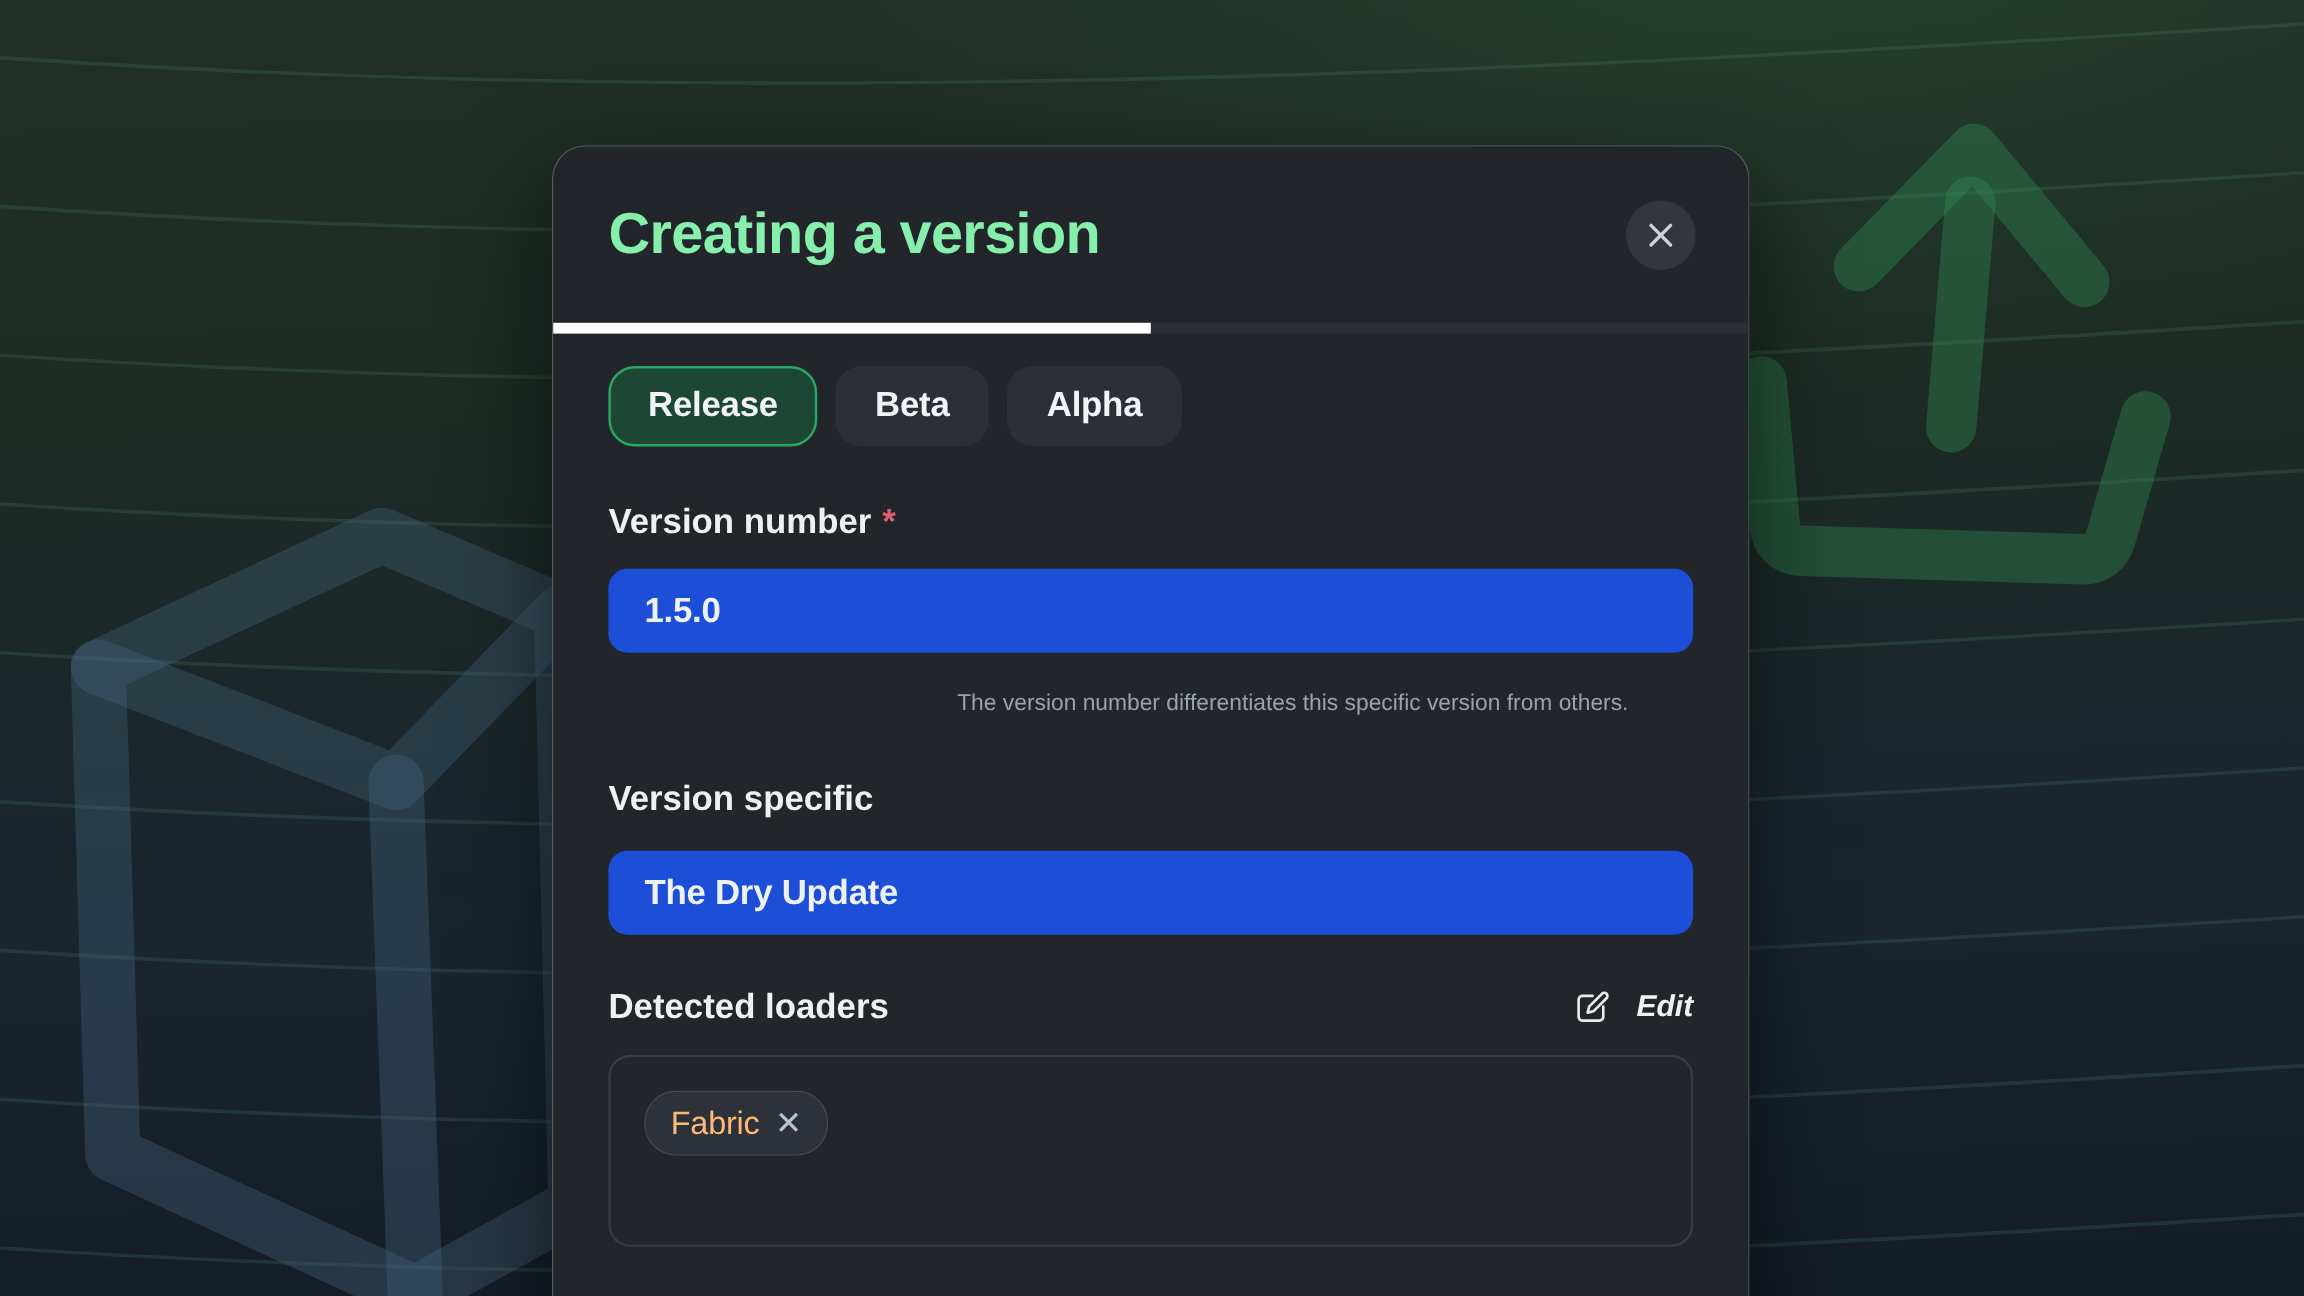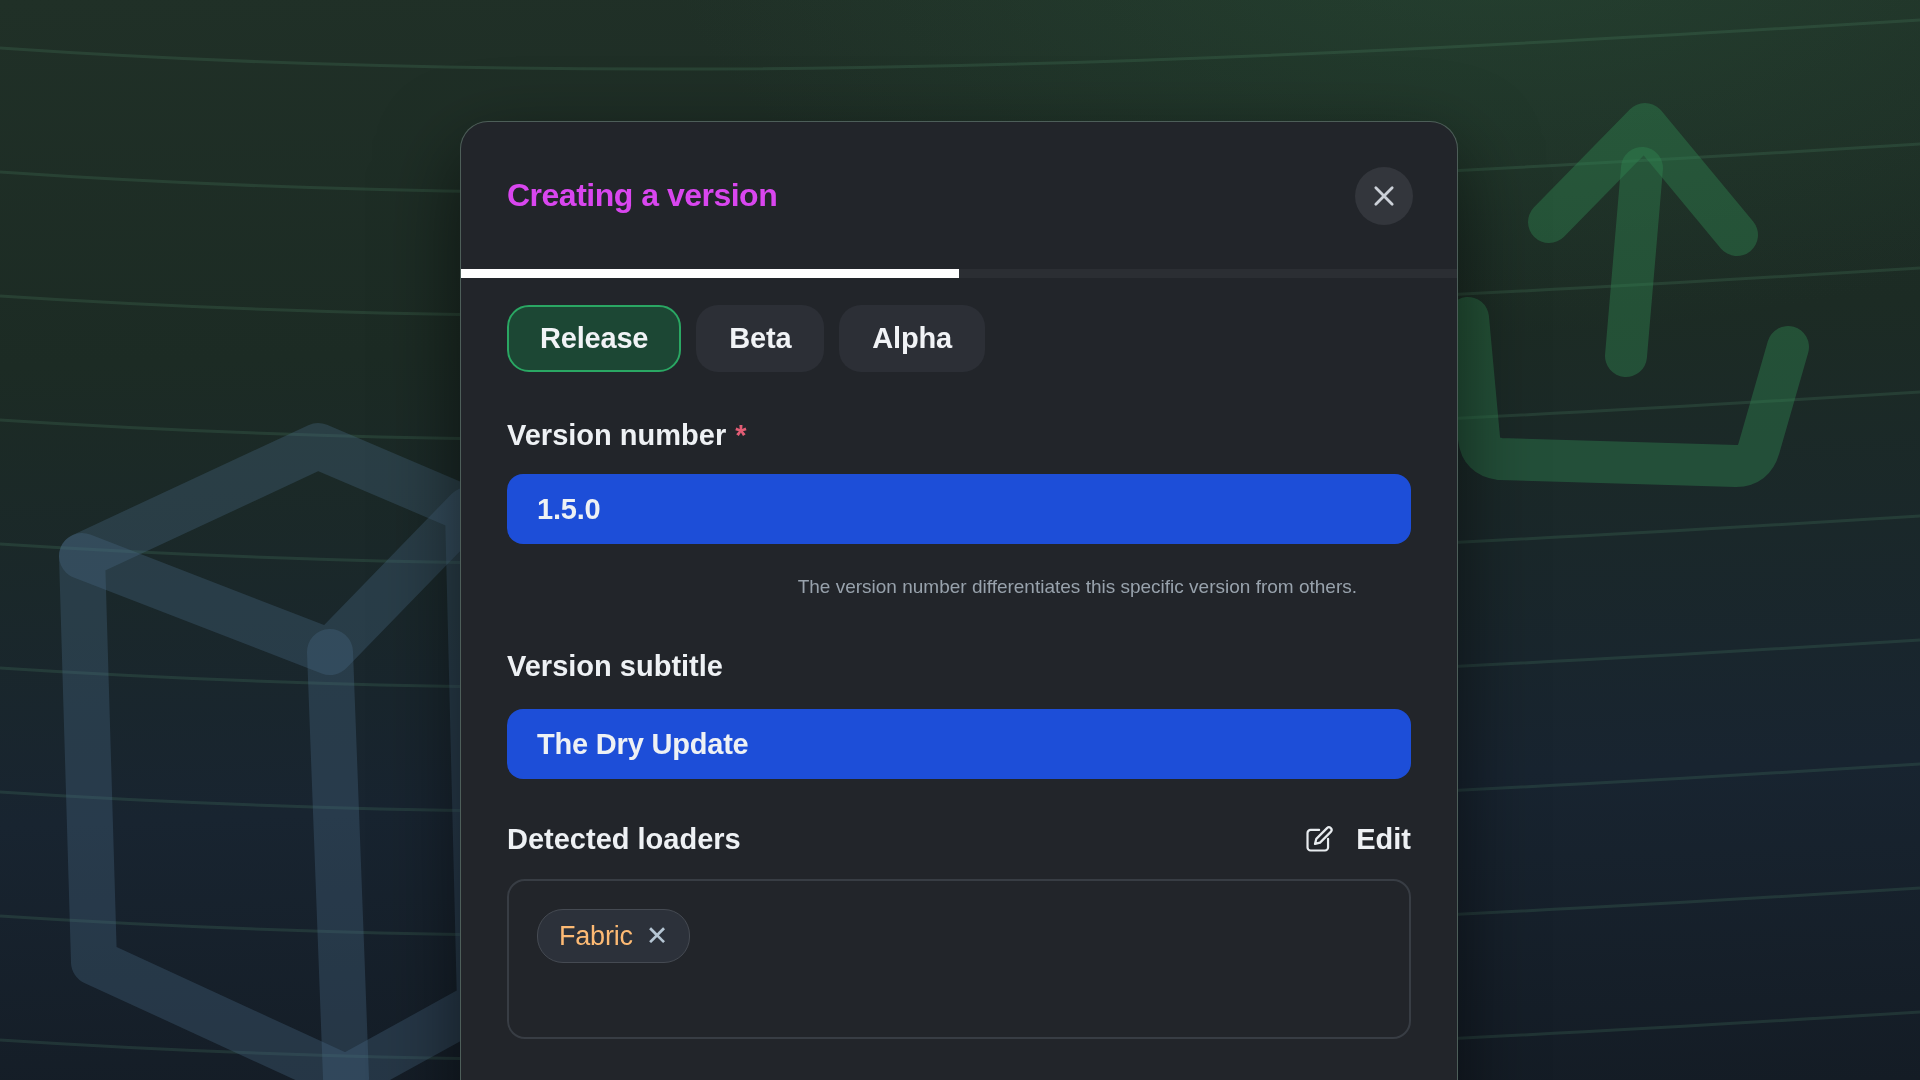--- a/index.html
+++ b/index.html
@@ -12,21 +12,21 @@
   }
   .bg-svg{position:absolute;inset:0;pointer-events:none;}
   
   .modal{
     position:absolute;left:460px;top:121px;width:996px;height:1030px;
     background:#22252a;border:1px solid rgba(160,205,180,.34);border-bottom:none;
     border-radius:28px 28px 0 0;box-shadow:0 30px 80px rgba(0,0,0,.55);
     color:#eef1f4;
   }
   .modal-header{position:relative;height:147px;display:flex;align-items:center;padding:0 46px;}
-  .modal-title{font-size:32px;font-weight:700;letter-spacing:-.5px;color:#d946ef;}
+  .modal-title{font-size:48px;font-weight:700;letter-spacing:-.5px;color:#86efac;}
   .close-btn{
     position:absolute;right:44px;top:50%;transform:translateY(-50%);
     width:58px;height:58px;border-radius:50%;background:#33363c;border:none;cursor:pointer;
     display:flex;align-items:center;justify-content:center;padding:0;
   }
   .progress-track{height:9px;background:#2b2e33;}
   .progress-fill{height:100%;background:#ffffff;}
   .modal-body{padding:0 46px;}
   .field-label{font-size:29px;line-height:36px;font-weight:700;color:#eef1f4;}
   .lbl-version-type{margin-top:40px;}
@@ -43,21 +43,21 @@
     margin-top:21px;width:100%;height:70px;border-radius:16px;border:none;outline:none;
     background:#1d4ed8;color:#eef1f4;font-family:inherit;font-size:29px;font-weight:600;
     padding:0 30px;box-sizing:border-box;letter-spacing:-.2px;
   }
   .help-text{margin-top:21px;max-width:850px;font-size:19px;line-height:44px;font-weight:400;color:#98a2ac;text-align:right;}
   .lbl-version-subtitle{margin-top:39px;}
   .input-subtitle{margin-top:25px;}
   .loaders-row{margin-top:42px;display:flex;justify-content:space-between;}
   .edit-btn{
     display:flex;align-items:center;gap:22px;background:none;border:none;cursor:pointer;
-    color:#eef1f4;font-family:inherit;font-size:29px;font-weight:700;padding:0;
+    color:#eef1f4;font-family:inherit;font-size:25px;font-weight:700;padding:0;font-style:italic;
   }
   .loaders-box{margin-top:22px;height:160px;border:2px solid #383d44;border-radius:18px;padding:28px;box-sizing:border-box;}
   .chip{
     display:inline-flex;align-items:center;gap:13px;height:52px;padding:0 21px;
     background:#2c313a;border:1px solid #454a52;border-radius:26px;
   }
   .chip-label{font-size:27px;font-weight:500;color:#fdba74;letter-spacing:-.2px;}
   .chip-x{background:none;border:none;cursor:pointer;padding:0;display:flex;align-items:center;
     color:#b5c5d3;font-size:27px;font-weight:400;font-family:inherit;line-height:1;}
 </style>
@@ -124,21 +124,21 @@
           <span>Alpha</span>
         </button>
       </div>
 
       <div class="field-label lbl-version-number">
         <span>Version number</span><span class="req">*</span>
       </div>
       <input class="text-input" type="text" value="1.5.0" style="">
       <div class="help-text">The version number differentiates this specific version from others.</div>
 
-      <div class="field-label lbl-version-subtitle">Version subtitle</div>
+      <div class="field-label lbl-version-subtitle">Version specific</div>
       <input class="text-input input-subtitle" type="text" value="The Dry Update" style="">
 
       <div class="loaders-row">
         <div class="field-label">Detected loaders</div>
         <button class="edit-btn">
           <svg width="31" height="31" viewBox="0 0 24 24" fill="none" stroke="#e8ecef" stroke-width="1.7" stroke-linecap="round" stroke-linejoin="round">
             <path d="M12.5 4.6 H5.9 A2.4 2.4 0 0 0 3.5 7 v11.1 a2.4 2.4 0 0 0 2.4 2.4 h11.1 a2.4 2.4 0 0 0 2.4-2.4 v-6.6"></path>
             <path d="M18.6 3.2 a2.05 2.05 0 0 1 2.9 2.9 L13.2 14.4 l-3.9 1 1-3.9 Z"></path>
           </svg>
           <span>Edit</span>

